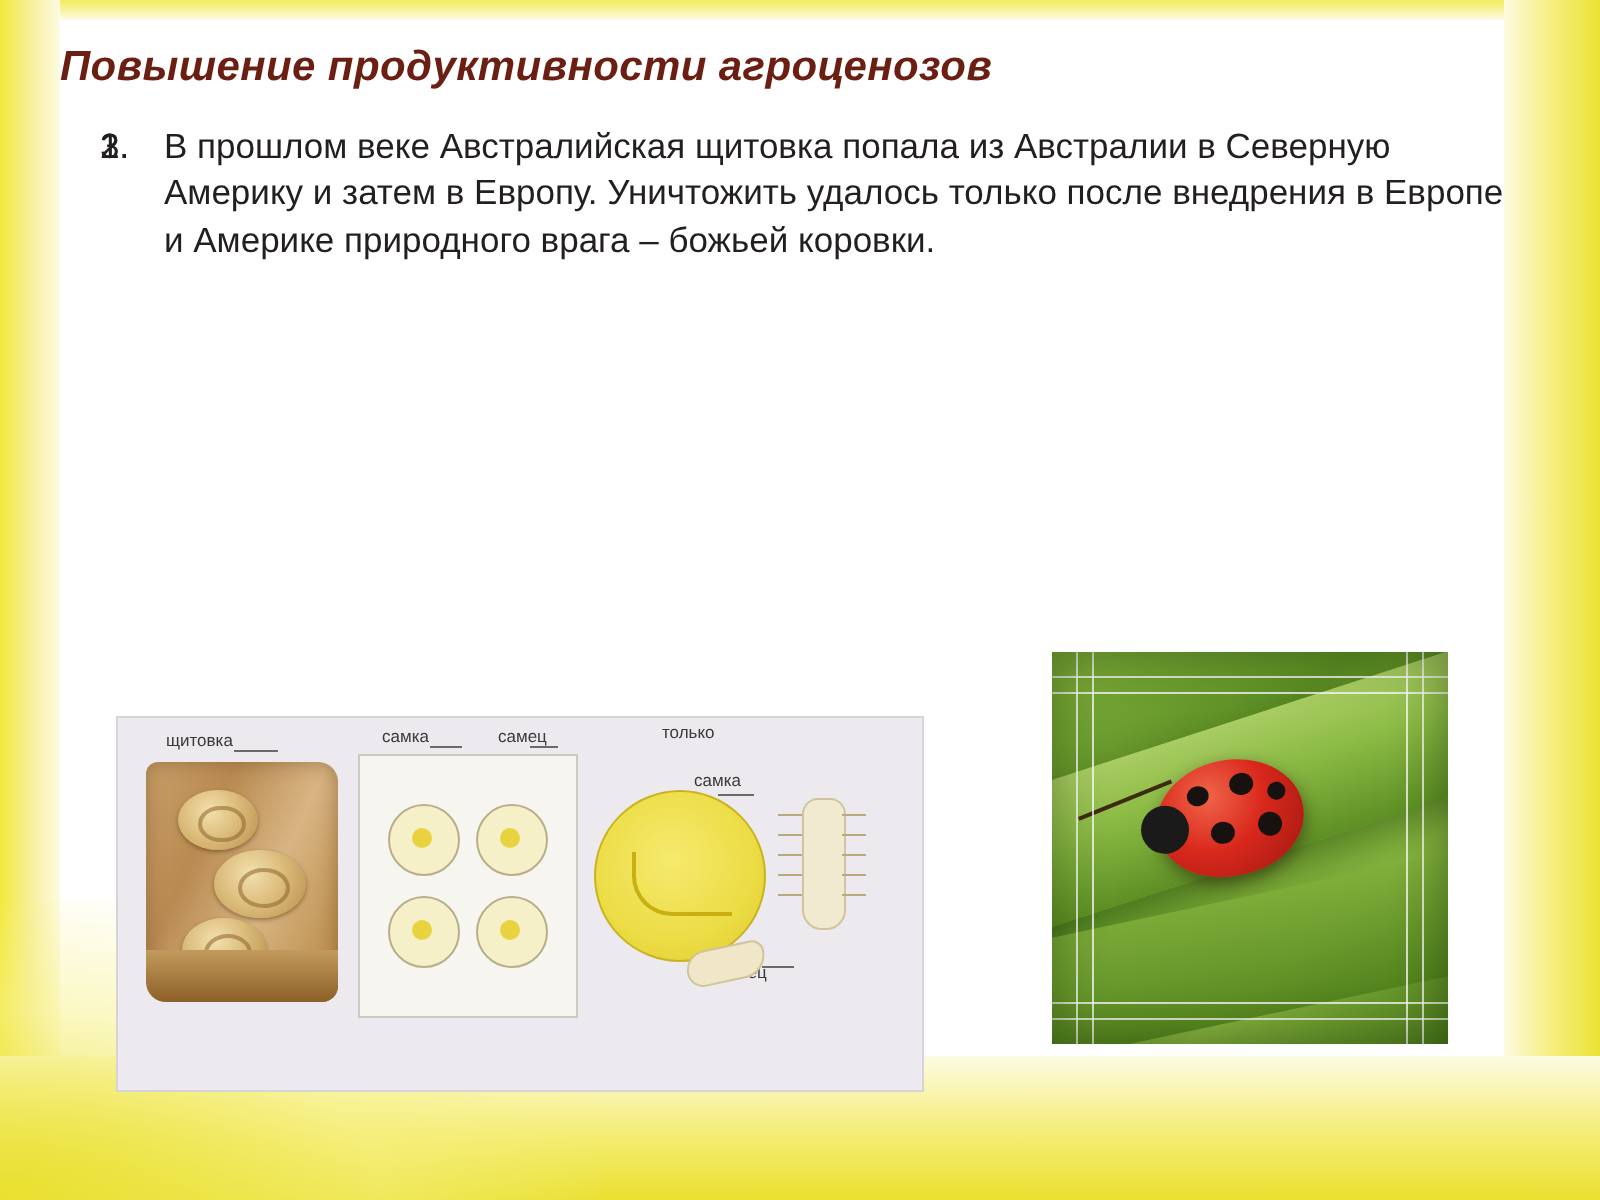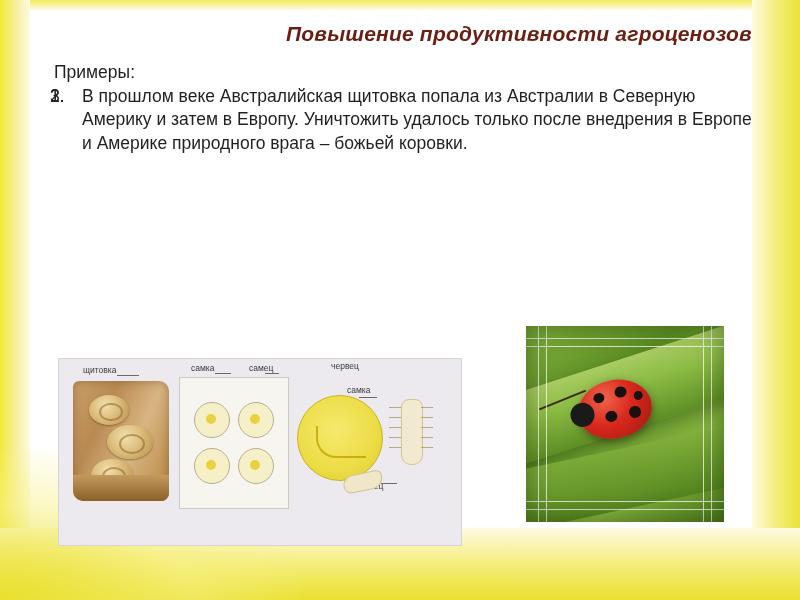--- a/index.html
+++ b/index.html
@@ -50,21 +50,21 @@
     width: 800px; height: 10px;
     background: linear-gradient(to bottom, #f3ec5c 0%, #fdfbe6 100%);
   }
   .content {
     position: absolute;
     left: 30px; top: 10px;
     width: 722px; height: 518px;
   }
   .title {
     margin: 12px 0 0 0;
-    text-align: right;
+    text-align: left;
     font-size: 21px;
     font-style: italic;
     font-weight: bold;
     color: #6b1f12;
     letter-spacing: 0.2px;
   }
   .body-block {
     margin: 16px 0 0 18px;
     color: #231f20;
   }
@@ -311,21 +311,20 @@
   <div class="frame-left"></div>
   <div class="frame-right"></div>
   <div class="frame-bottom"></div>
   <div class="frame-bottom-left-glow"></div>
 
   <div class="content">
 
     <h1 class="title">Повышение продуктивности агроценозов</h1>
 
     <div class="body-block">
-      <div class="intro">Примеры:</div>
 
       <ol class="examples">
         <li>
           <span class="num">1.</span>
         </li>
         <li>
           <span class="num">2.</span>
         </li>
         <li>
           <span class="num">3.</span>
@@ -334,21 +333,21 @@
       </ol>
     </div>
 
     <div class="figures">
 
       <div class="fig-left">
 
         <span class="lbl" style="left:24px; top:6px;">щитовка</span>
         <span class="lbl" style="left:132px; top:4px;">самка</span>
         <span class="lbl" style="left:190px; top:4px;">самец</span>
-        <span class="lbl" style="left:272px; top:2px;">червец</span>
+        <span class="lbl" style="left:272px; top:2px;">только</span>
         <span class="lbl" style="left:288px; top:26px;">самка</span>
         <span class="lbl" style="left:300px; top:122px;">самец</span>
 
         <div class="arrow-line" style="left:58px; top:16px; width:22px;"></div>
         <div class="arrow-line" style="left:156px; top:14px; width:16px;"></div>
         <div class="arrow-line" style="left:206px; top:14px; width:14px;"></div>
         <div class="arrow-line" style="left:300px; top:38px; width:18px;"></div>
         <div class="arrow-line" style="left:322px; top:124px; width:16px;"></div>
 
         <div class="bark">

